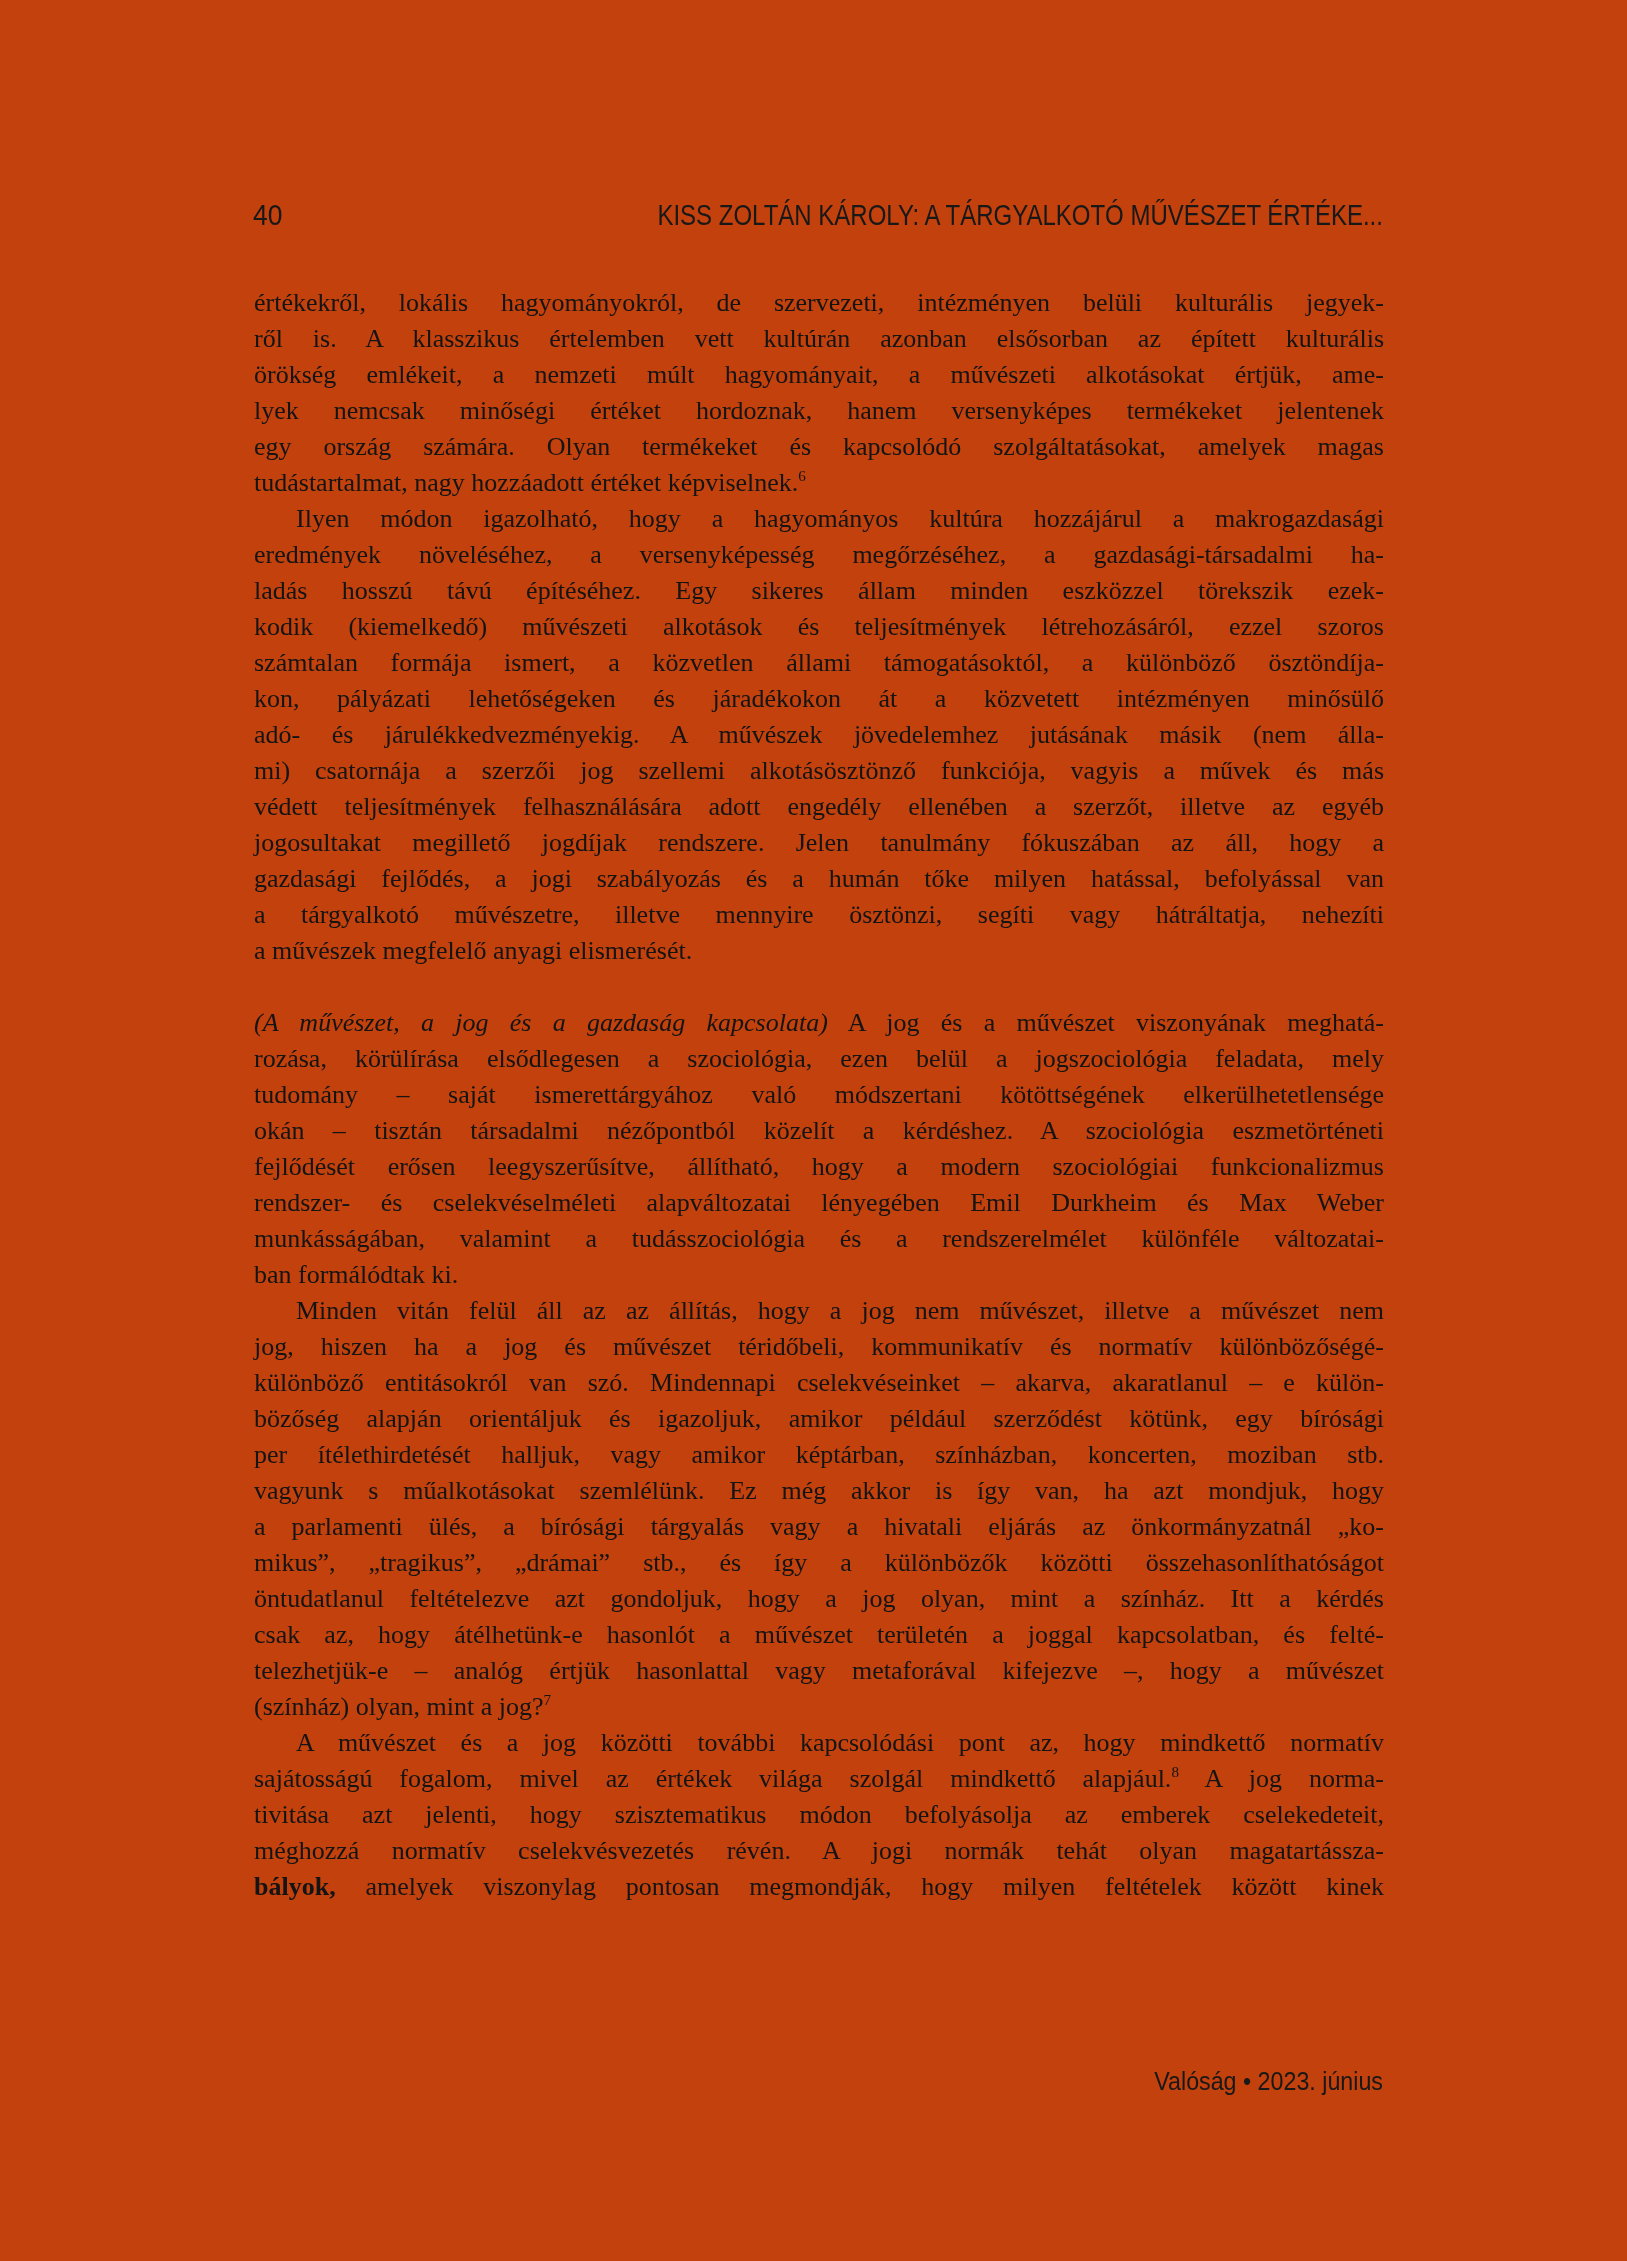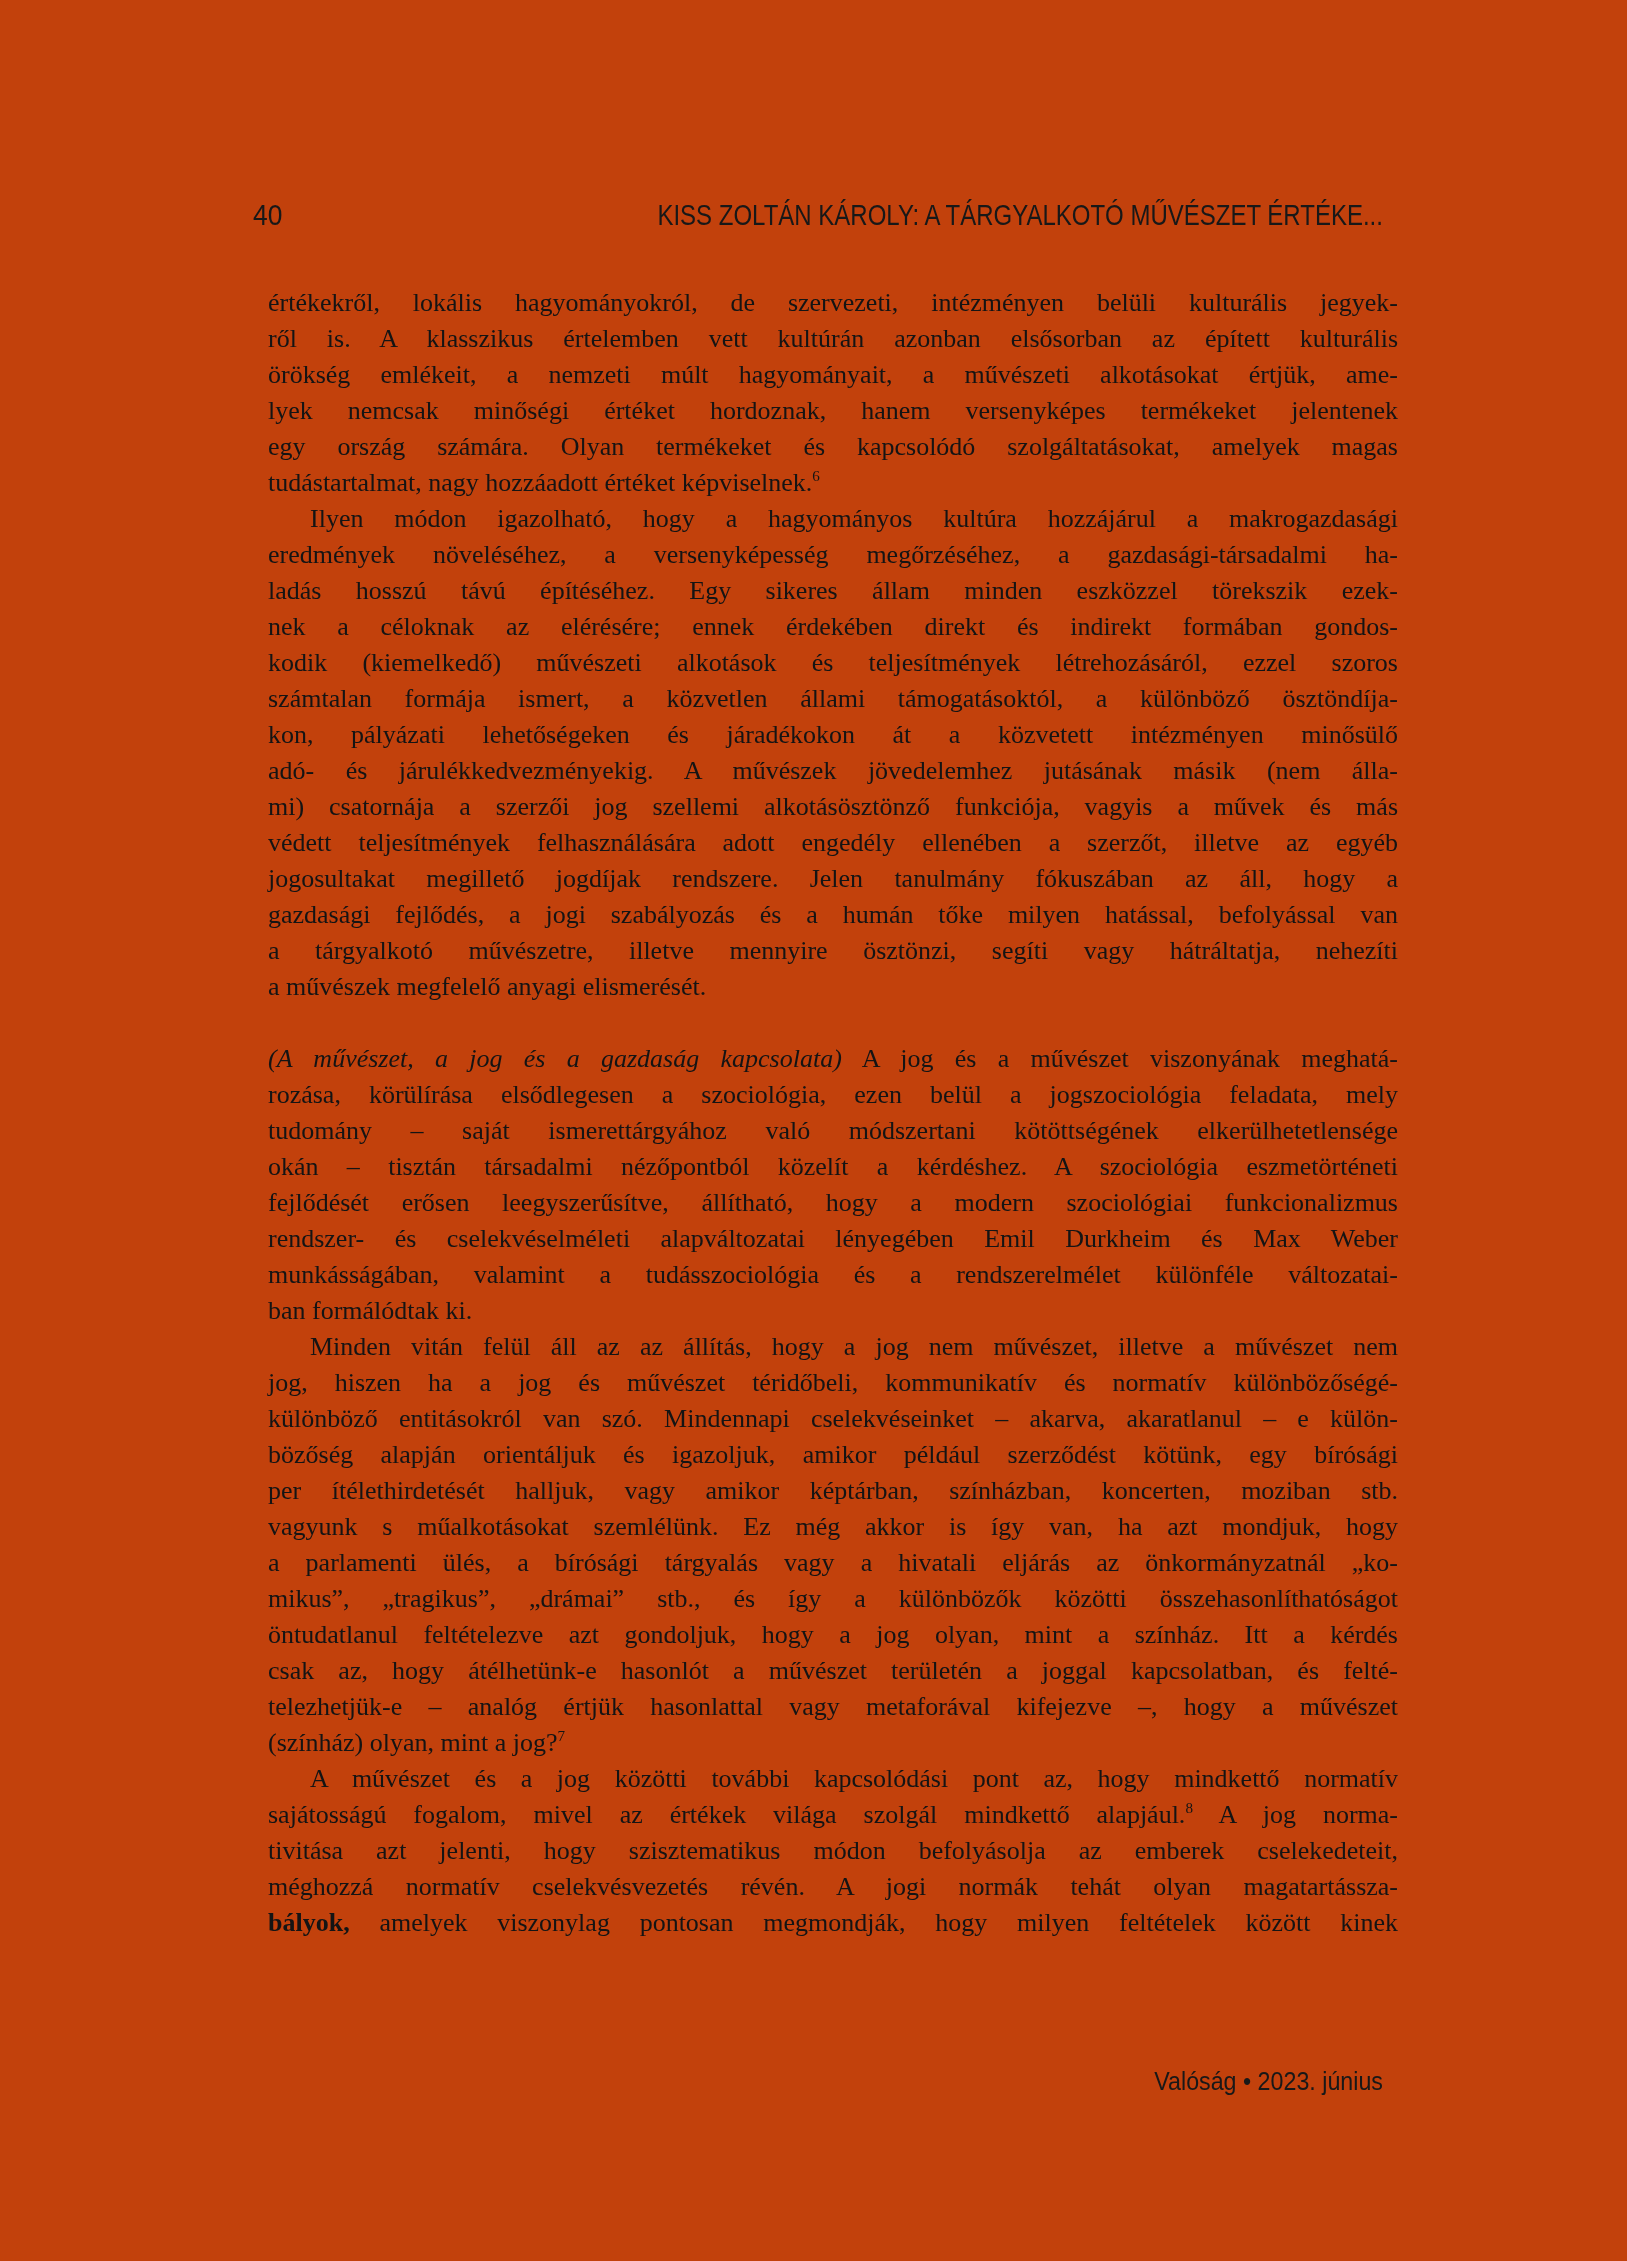--- a/index.html
+++ b/index.html
@@ -31,21 +31,21 @@
     transform-origin: left center;
   }
   .running-title {
     transform: scaleX(0.80);
     transform-origin: right center;
     letter-spacing: 0px;
   }
   .body-text {
     position: absolute;
     top: 285px;
-    left: 268px;
+    left: 254px;
     width: 1130px;
     font-family: "Liberation Serif", serif;
     font-size: 26px;
     line-height: 36px;
     color: #141414;
   }
   .para { margin: 0; }
   .para.space-before { margin-top: 36px; }
   .line {
     text-align: justify;
@@ -89,21 +89,20 @@
         <div class="line">ről is. A klasszikus értelemben vett kultúrán azonban elsősorban az épített kulturális</div>
         <div class="line">örökség emlékeit, a nemzeti múlt hagyományait, a művészeti alkotásokat értjük, ame-</div>
         <div class="line">lyek nemcsak minőségi értéket hordoznak, hanem versenyképes termékeket jelentenek</div>
         <div class="line">egy ország számára. Olyan termékeket és kapcsolódó szolgáltatásokat, amelyek magas</div>
         <div class="line final">tudástartalmat, nagy hozzáadott értéket képviselnek.<span class="sup">6</span></div>
       </div>
       <div class="para">
         <div class="line first-indent">Ilyen módon igazolható, hogy a hagyományos kultúra hozzájárul a makrogazdasági</div>
         <div class="line">eredmények növeléséhez, a versenyképesség megőrzéséhez, a gazdasági-társadalmi ha-</div>
         <div class="line">ladás hosszú távú építéséhez. Egy sikeres állam minden eszközzel törekszik ezek-</div>
-        <div class="line">nek a céloknak az elérésére; ennek érdekében direkt és indirekt formában gondos-</div>
         <div class="line">kodik (kiemelkedő) művészeti alkotások és teljesítmények létrehozásáról, ezzel szoros</div>
         <div class="line">számtalan formája ismert, a közvetlen állami támogatásoktól, a különböző ösztöndíja-</div>
         <div class="line">kon, pályázati lehetőségeken és járadékokon át a közvetett intézményen minősülő</div>
         <div class="line">adó- és járulékkedvezményekig. A művészek jövedelemhez jutásának másik (nem álla-</div>
         <div class="line">mi) csatornája a szerzői jog szellemi alkotásösztönző funkciója, vagyis a művek és más</div>
         <div class="line">védett teljesítmények felhasználására adott engedély ellenében a szerzőt, illetve az egyéb</div>
         <div class="line">jogosultakat megillető jogdíjak rendszere. Jelen tanulmány fókuszában az áll, hogy a</div>
         <div class="line">gazdasági fejlődés, a jogi szabályozás és a humán tőke milyen hatással, befolyással van</div>
         <div class="line">a tárgyalkotó művészetre, illetve mennyire ösztönzi, segíti vagy hátráltatja, nehezíti</div>
         <div class="line final">a művészek megfelelő anyagi elismerését.</div>

